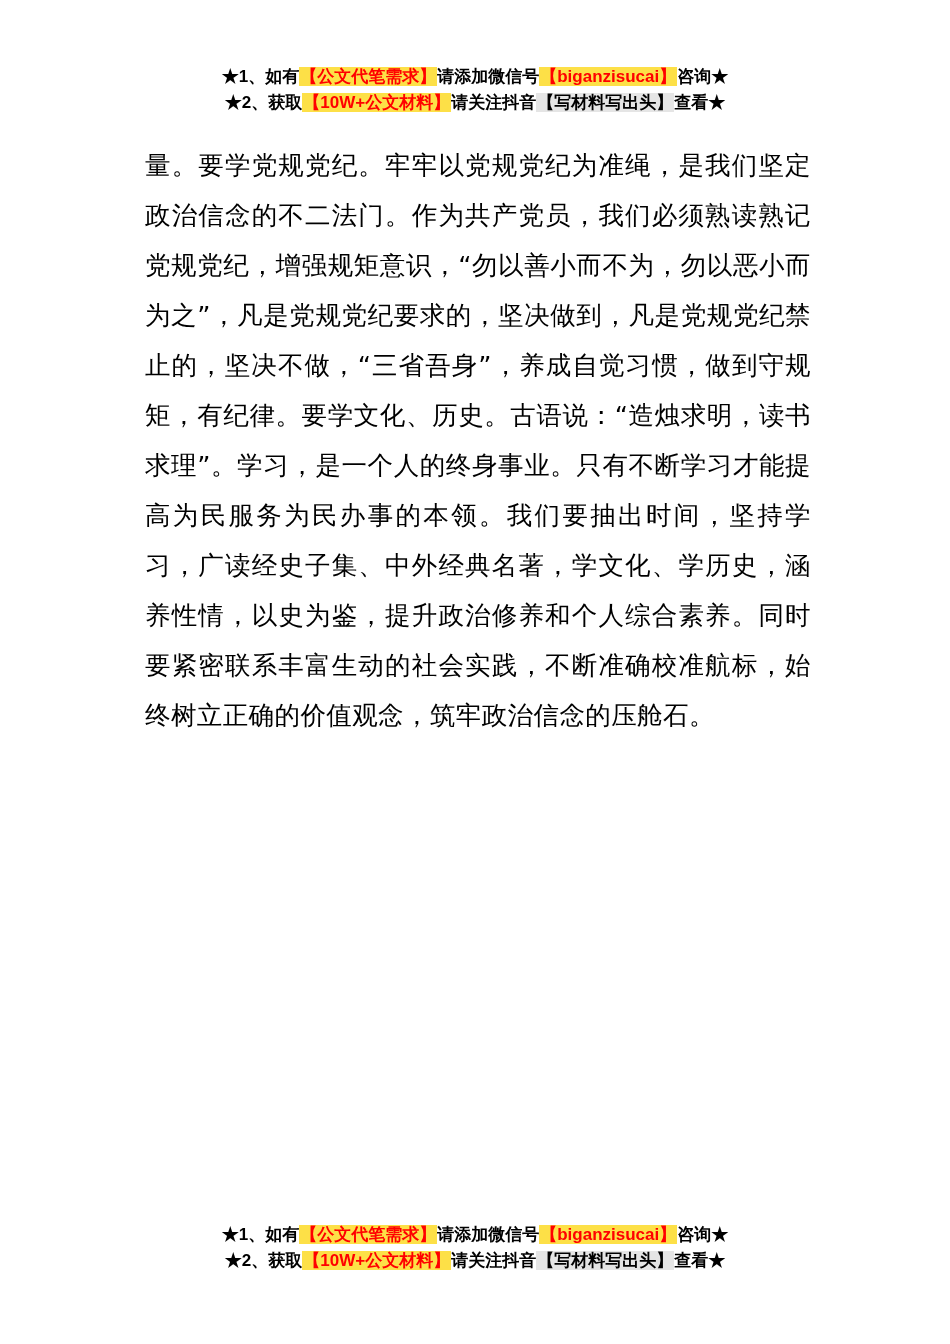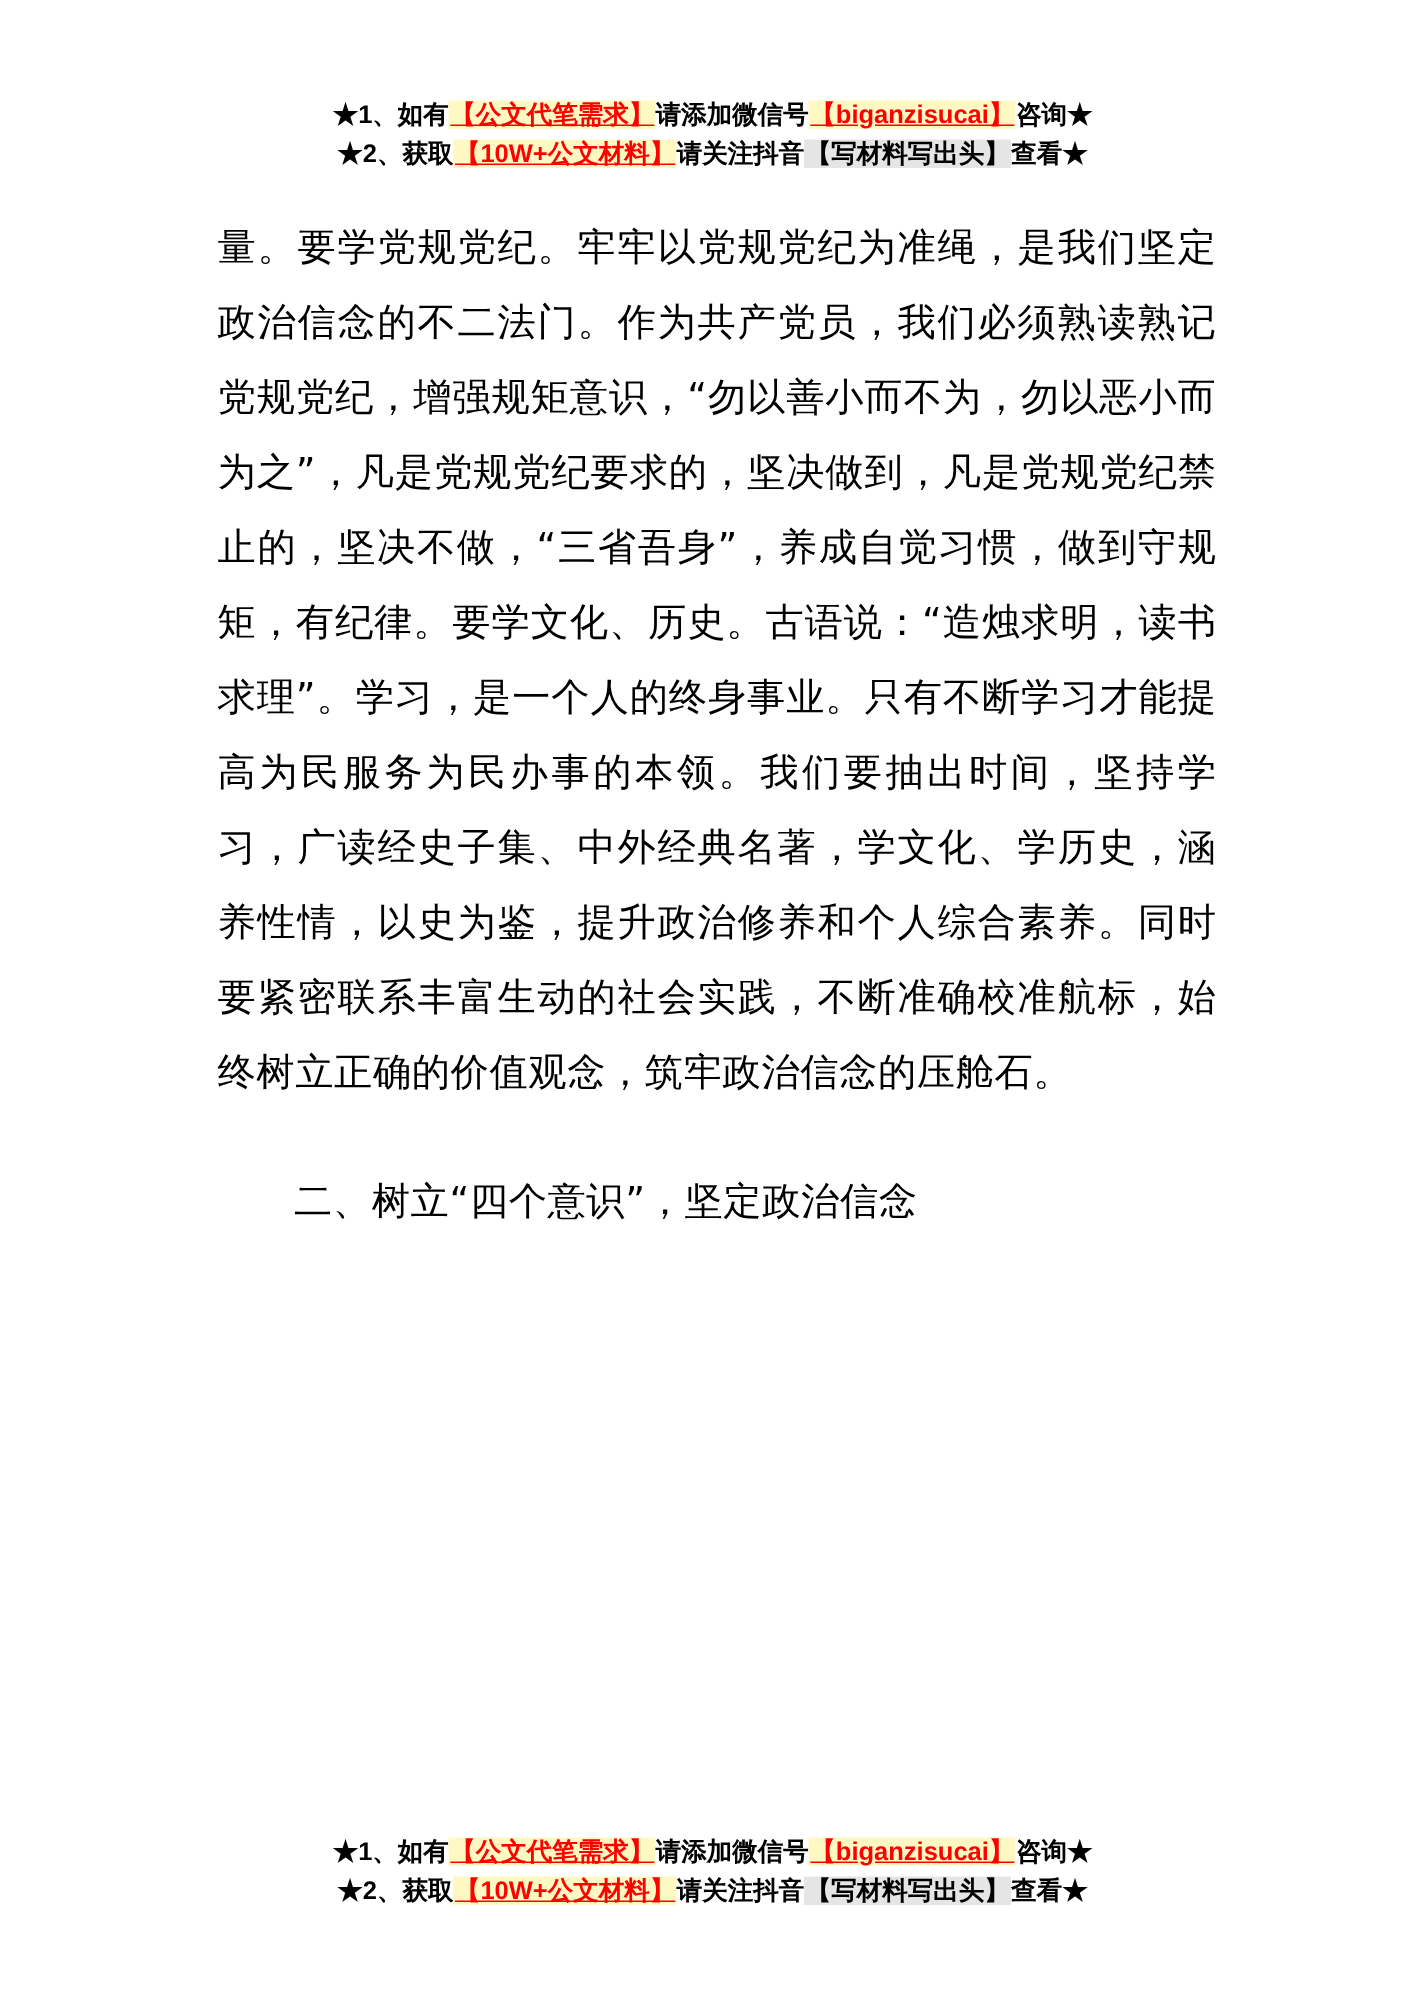--- a/index.html
+++ b/index.html
@@ -34,24 +34,23 @@
     font-weight: bold;
     line-height: 26px;
     font-family: "Liberation Sans", sans-serif;
     white-space: nowrap;
   }
   .promo-top { top: 64px; }
   .promo-bottom { top: 1222px; }
   .promo-line { display: block; }
   .promo span { white-space: nowrap; }
   .hl-red {
-    background: #fef9c3;
+    background: #fde047;
     color: #FF0000;
     padding: 0 1px;
-    text-decoration: underline;
   }
   .hl-black {
     background: #e5e5e5;
     color: #000000;
     padding: 0 1px;
   }
   .plain { color: #000000; }
   .star { color: #000000; }
 
   
@@ -85,21 +84,20 @@
       <span class="star">★</span><span class="plain">1、如有</span><span class="hl-red">【公文代笔需求】</span><span class="plain">请添加微信号</span><span class="hl-red">【biganzisucai】</span><span class="plain">咨询</span><span class="star">★</span>
     </div>
     <div class="promo-line">
       <span class="star">★</span><span class="plain">2、获取</span><span class="hl-red">【10W+公文材料】</span><span class="plain">请关注抖音</span><span class="hl-black">【写材料写出头】</span><span class="plain">查看</span><span class="star">★</span>
     </div>
   </div>
 
   <div class="content">
     <p class="para">量。要学党规党纪。牢牢以党规党纪为准绳，是我们坚定政治信念的不二法门。作为共产党员，我们必须熟读熟记党规党纪，增强规矩意识，“勿以善小而不为，勿以恶小而为之”，凡是党规党纪要求的，坚决做到，凡是党规党纪禁止的，坚决不做，“三省吾身”，养成自觉习惯，做到守规矩，有纪律。要学文化、历史。古语说：“造烛求明，读书求理”。学习，是一个人的终身事业。只有不断学习才能提高为民服务为民办事的本领。我们要抽出时间，坚持学习，广读经史子集、中外经典名著，学文化、学历史，涵养性情，以史为鉴，提升政治修养和个人综合素养。同时要紧密联系丰富生动的社会实践，不断准确校准航标，始终树立正确的价值观念，筑牢政治信念的压舱石。</p>
     <div class="gap"></div>
-    <p class="para indent">二、树立“四个意识”，坚定政治信念</p>
   </div>
 
   <div class="promo promo-bottom">
     <div class="promo-line">
       <span class="star">★</span><span class="plain">1、如有</span><span class="hl-red">【公文代笔需求】</span><span class="plain">请添加微信号</span><span class="hl-red">【biganzisucai】</span><span class="plain">咨询</span><span class="star">★</span>
     </div>
     <div class="promo-line">
       <span class="star">★</span><span class="plain">2、获取</span><span class="hl-red">【10W+公文材料】</span><span class="plain">请关注抖音</span><span class="hl-black">【写材料写出头】</span><span class="plain">查看</span><span class="star">★</span>
     </div>
   </div>

